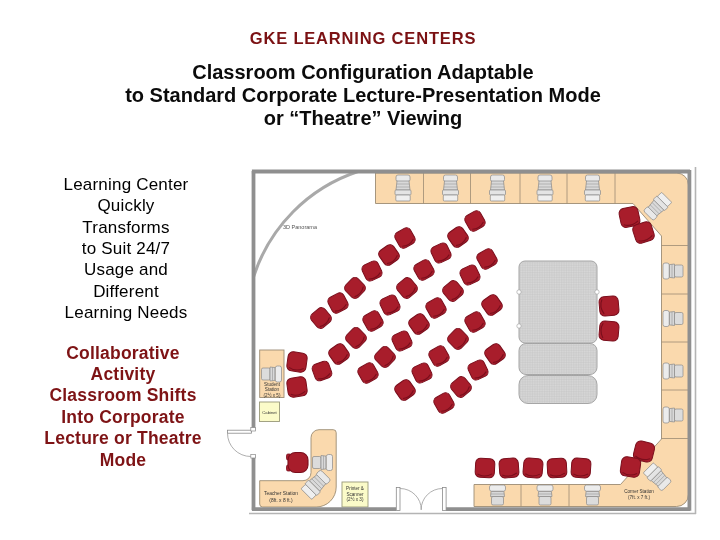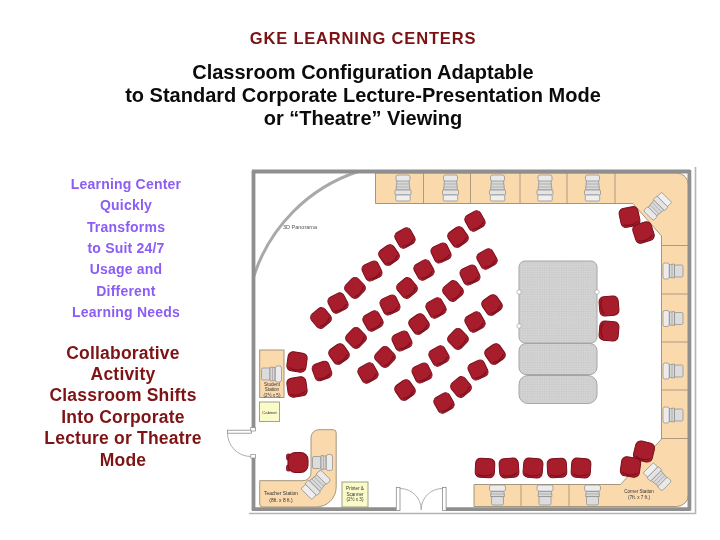--- a/index.html
+++ b/index.html
@@ -7,21 +7,21 @@
  font-family:"Liberation Sans", sans-serif;}
 .abs{position:absolute;}
 </style>
 </head>
 <body>
 
 <div class="abs" style="left:2px;top:29.3px;width:722px;text-align:center;font-size:16.5px;font-weight:bold;color:#7B1113;letter-spacing:0.83px;">GKE LEARNING CENTERS</div>
 
 <div class="abs" style="left:2px;top:61px;width:722px;text-align:center;font-size:20px;font-weight:bold;color:#0b0b0b;line-height:23px;">Classroom Configuration Adaptable<br>to Standard Corporate Lecture-Presentation Mode<br>or “Theatre” Viewing</div>
 
-<div class="abs" style="left:4px;top:173.7px;width:244px;text-align:center;font-size:14px;font-weight:bold;color:#8b5cf6;letter-spacing:0.2px;line-height:21.4px;">Learning Center<br>Quickly<br>Transforms<br>to Suit 24/7<br>Usage and<br>Different<br>Learning Needs</div>
+<div class="abs" style="left:4px;top:173.7px;width:244px;text-align:center;font-size:17px;font-weight:normal;color:#000000;letter-spacing:0.2px;line-height:21.4px;">Learning Center<br>Quickly<br>Transforms<br>to Suit 24/7<br>Usage and<br>Different<br>Learning Needs</div>
 
 <div class="abs" style="left:1px;top:342.5px;width:244px;text-align:center;font-size:17.5px;font-weight:bold;color:#7E1315;letter-spacing:0.2px;line-height:21.4px;">Collaborative<br>Activity<br>Classroom Shifts<br>Into Corporate<br>Lecture or Theatre<br>Mode</div>
 
 <svg class="abs" style="left:0;top:0;" width="720" height="540" viewBox="0 0 720 540">
 <defs>
 
 <pattern id="grid" width="1.7" height="1.7" patternUnits="userSpaceOnUse">
 <path d="M1.7 0H0V1.7" fill="none" stroke="#bbbbbb" stroke-width="0.5"></path>
 </pattern>
 

